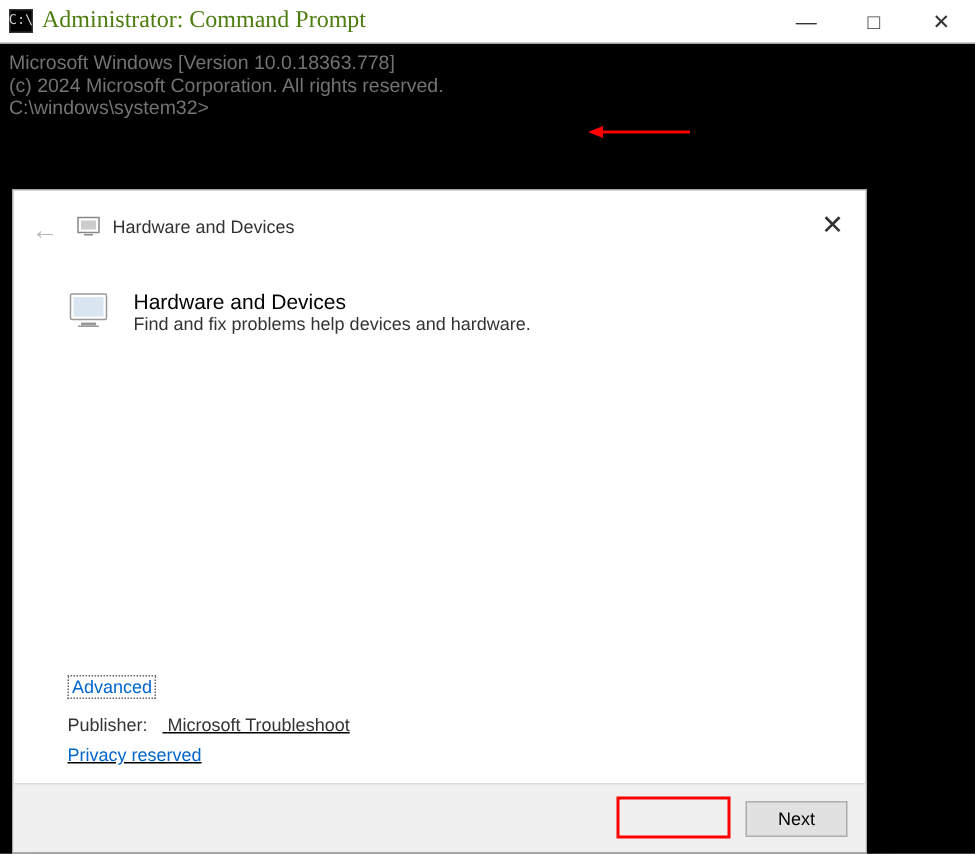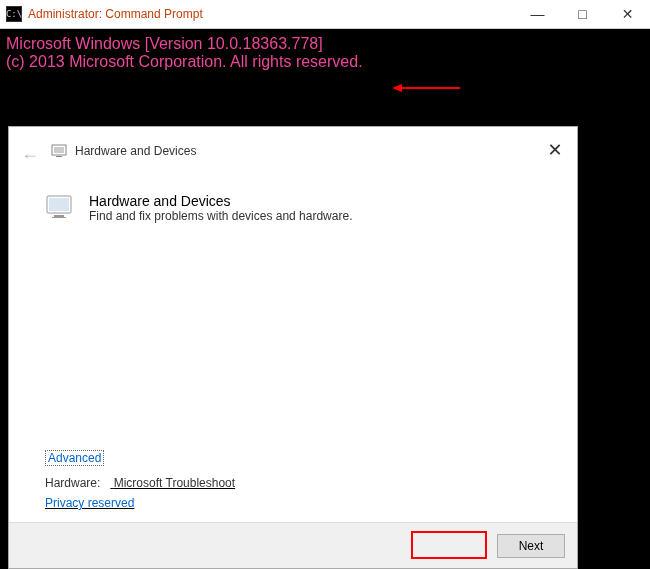--- a/index.html
+++ b/index.html
@@ -2,24 +2,24 @@
 <html><head>
 <meta charset="utf-8">
 <style>
   * { margin: 0; padding: 0; box-sizing: border-box; font-family: "Segoe UI", Tahoma, sans-serif; }
   body { width: 650px; height: 569px; overflow: hidden; background: #000; position: relative; }
 
   
   .cmd-window { width: 650px; height: 569px; background: #000; position: absolute; top: 0; left: 0; }
   .cmd-titlebar { height: 29px; background: #fff; display: flex; align-items: center; border-bottom: 1px solid #ccc; }
   .cmd-icon { width: 16px; height: 16px; margin: 0 6px; background: #000; border: 1px solid #333; display: inline-flex; align-items: center; justify-content: center; font-size: 9px; color: #ccc; font-family: monospace; }
-  .cmd-title { font-size: 12px; color: #c2410c; flex: 1; }
+  .cmd-title { font-size: 16px; color: #4d7c0f; flex: 1; font-family: Liberation Serif, serif; }
   .win-controls { display: flex; }
   .win-btn { width: 45px; height: 29px; display: flex; align-items: center; justify-content: center; color: #333; font-size: 14px; }
-  .cmd-body { padding: 6px; font-family: Consolas, monospace; font-size: 16px; color: #ec4899; line-height: 1.15; }
+  .cmd-body { padding: 6px; font-family: Consolas, monospace; font-size: 13px; color: #737373; line-height: 1.15; }
   .cmd-line { white-space: pre; }
 
   
   .arrow { position: absolute; top: 84px; left: 392px; width: 68px; height: 8px; }
   .arrow-line { position: absolute; top: 3px; left: 8px; right: 0; height: 2px; background: #ff0000; }
   .arrow-head { position: absolute; left: 0; top: 0; width: 0; height: 0; border-right: 10px solid #ff0000; border-top: 4px solid transparent; border-bottom: 4px solid transparent; }
 
   
   .dialog { position: absolute; top: 126px; left: 8px; width: 570px; height: 443px; background: #fff; border: 1px solid #aaa; box-shadow: 6px 6px 18px rgba(0,0,0,.4); display: flex; flex-direction: column; }
   .dialog-header { height: 48px; display: flex; align-items: center; padding: 0 12px; position: relative; }
@@ -57,23 +57,24 @@
     <span class="cmd-icon">C:\</span>
     <span class="cmd-title">Administrator: Command Prompt</span>
     <div class="win-controls">
       <div class="win-btn">—</div>
       <div class="win-btn">□</div>
       <div class="win-btn">✕</div>
     </div>
   </div>
   <div class="cmd-body">
     <div class="cmd-line">Microsoft Windows [Version 10.0.18363.778]</div>
-    <div class="cmd-line">(c) 2013 Microsoft Corporation. All rights reserved.</div>
+    <div class="cmd-line">(c) 2024 Microsoft Corporation. All rights reserved.</div>
     <div class="cmd-line"></div>
     <div class="cmd-line"></div>
+    <div class="cmd-line">C:\windows\system32&gt;</div>
   </div>
 </div>
 
 <div class="arrow">
   <div class="arrow-line"></div>
   <div class="arrow-head"></div>
 </div>
 
 <div class="dialog">
   <div class="dialog-header">
@@ -94,29 +95,29 @@
       <div class="item-icon">
         <svg viewBox="0 0 28 28">
             <rect x="2" y="3" width="24" height="17" rx="1" fill="#fff" stroke="#999" stroke-width="1"></rect>
             <rect x="4" y="5" width="20" height="13" fill="#d9e6f2"></rect>
             <rect x="9" y="22" width="10" height="2" fill="#999"></rect>
             <rect x="7" y="24" width="14" height="1" fill="#999"></rect>
           </svg>
       </div>
       <div class="item-text">
         <div class="item-name">Hardware and Devices</div>
-        <div class="item-desc">Find and fix problems with devices and hardware.</div>
+        <div class="item-desc">Find and fix problems help devices and hardware.</div>
       </div>
     </div>
   </div>
 
   <div class="dialog-lower">
     <span class="adv-link">Advanced</span>
     <div class="pub-row">
-      <span class="pub-label">Hardware:</span>
+      <span class="pub-label">Publisher:</span>
       <span>Microsoft Troubleshoot</span>
     </div>
     <span class="priv-link">Privacy reserved</span>
   </div>
 
   <div class="dialog-footer">
     <div class="btn btn-next">Next</div>
     <div class="highlight highlight-next"></div>
   </div>
 </div>

